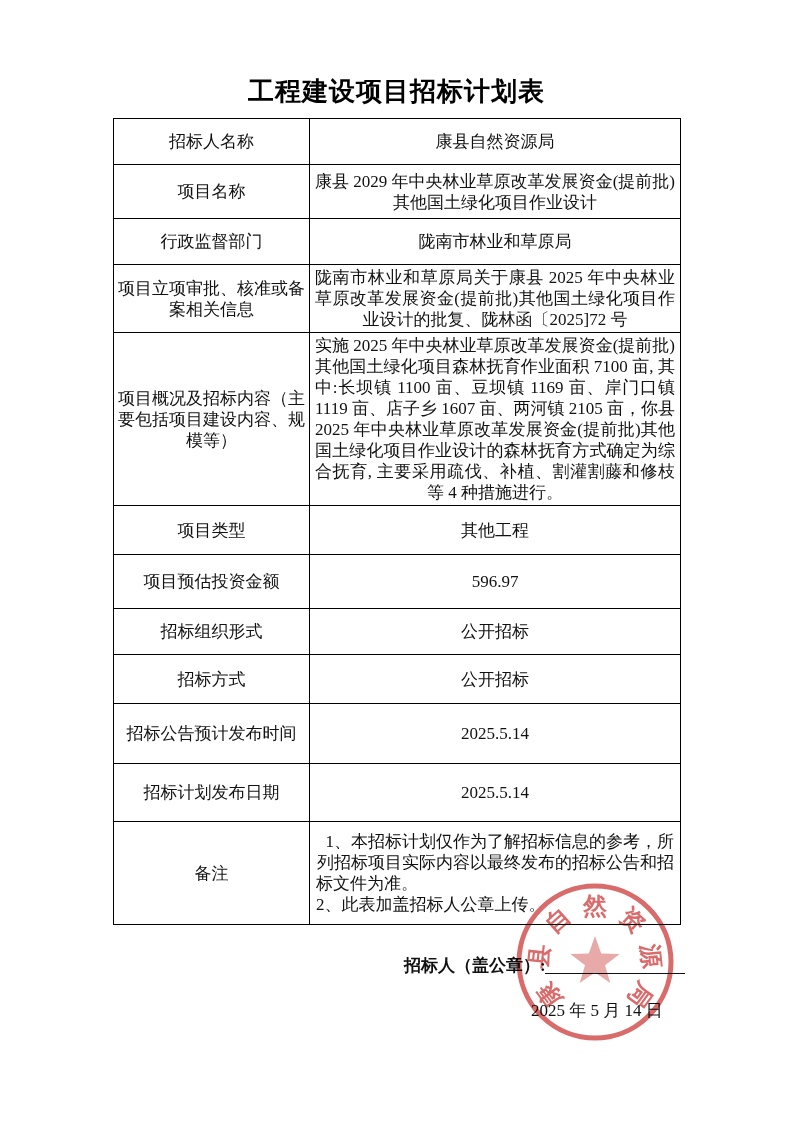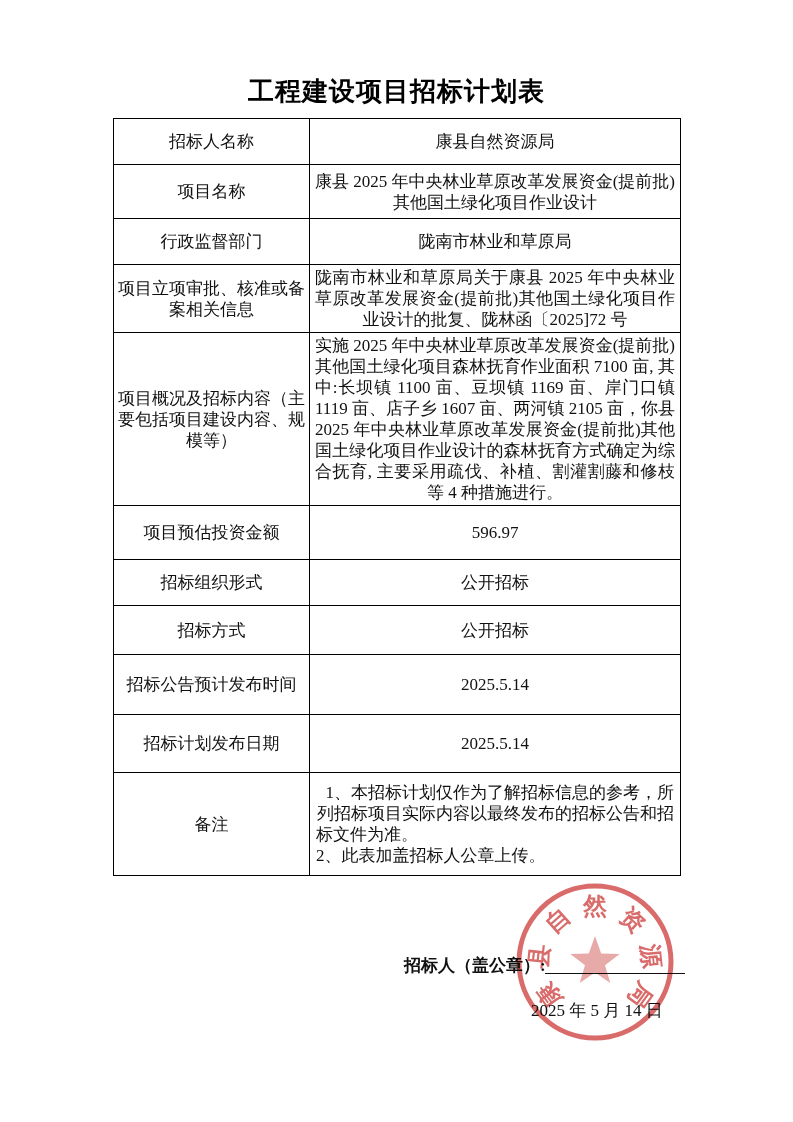--- a/index.html
+++ b/index.html
@@ -115,33 +115,37 @@
   <h1 class="doc-title">工程建设项目招标计划表</h1>
 
   <table class="plan">
     <tbody>
       <tr class="r1">
         <td class="lbl">招标人名称</td>
         <td class="val">康县自然资源局</td>
       </tr>
       <tr class="r2">
         <td class="lbl">项目名称</td>
-        <td class="val fill">康县 2025 年中央林业草原改革发展资金(提前批)其他国土绿化项目作业设计</td>
+        <td class="val fill">康县 2029 年中央林业草原改革发展资金(提前批)其他国土绿化项目作业设计</td>
       </tr>
       <tr class="r3">
         <td class="lbl">行政监督部门</td>
         <td class="val">陇南市林业和草原局</td>
       </tr>
       <tr class="r4">
         <td class="lbl">项目立项审批、核准或备案相关信息</td>
         <td class="val fill">陇南市林业和草原局关于康县 2025 年中央林业草原改革发展资金(提前批)其他国土绿化项目作业设计的批复、陇林函〔2025]72 号</td>
       </tr>
       <tr class="r5">
         <td class="lbl">项目概况及招标内容（主要包括项目建设内容、规模等）</td>
         <td class="val fill">实施 2025 年中央林业草原改革发展资金(提前批)其他国土绿化项目森林抚育作业面积 7100 亩, 其中:长坝镇 1100 亩、豆坝镇 1169 亩、岸门口镇 1119 亩、店子乡 1607 亩、两河镇 2105 亩，你县 2025 年中央林业草原改革发展资金(提前批)其他国土绿化项目作业设计的森林抚育方式确定为综合抚育, 主要采用疏伐、补植、割灌割藤和修枝等 4 种措施进行。</td>
+      </tr>
+      <tr class="r6">
+        <td class="lbl">项目类型</td>
+        <td class="val">其他工程</td>
       </tr>
       <tr class="r7">
         <td class="lbl">项目预估投资金额</td>
         <td class="val">596.97</td>
       </tr>
       <tr class="r8">
         <td class="lbl">招标组织形式</td>
         <td class="val">公开招标</td>
       </tr>
       <tr class="r9">

